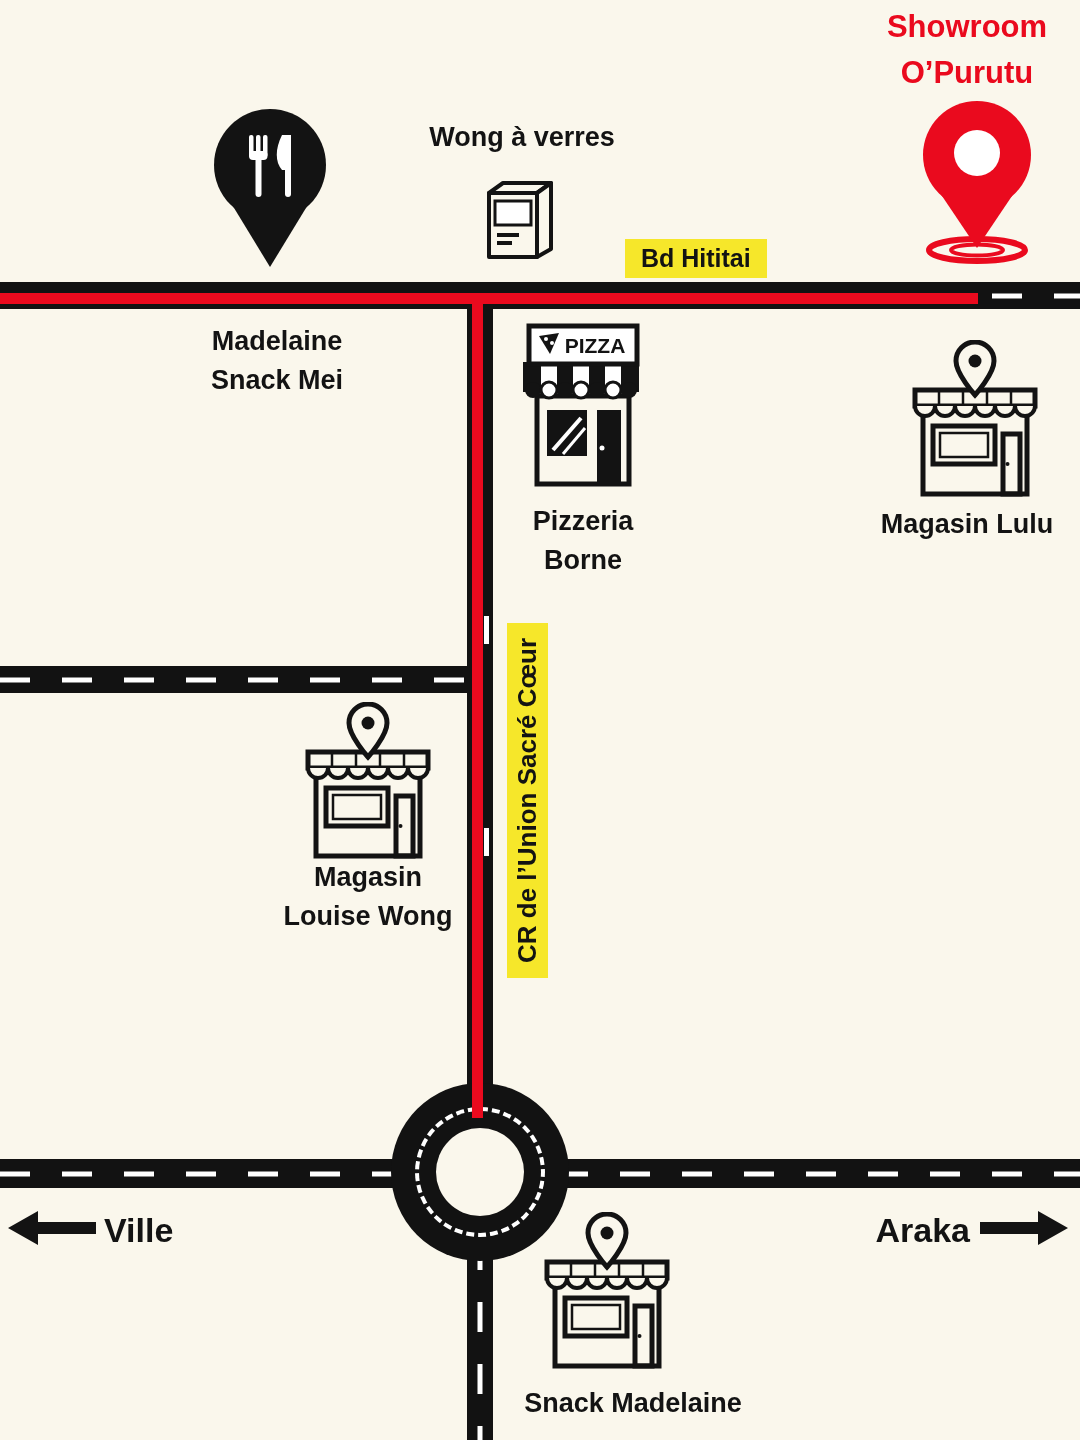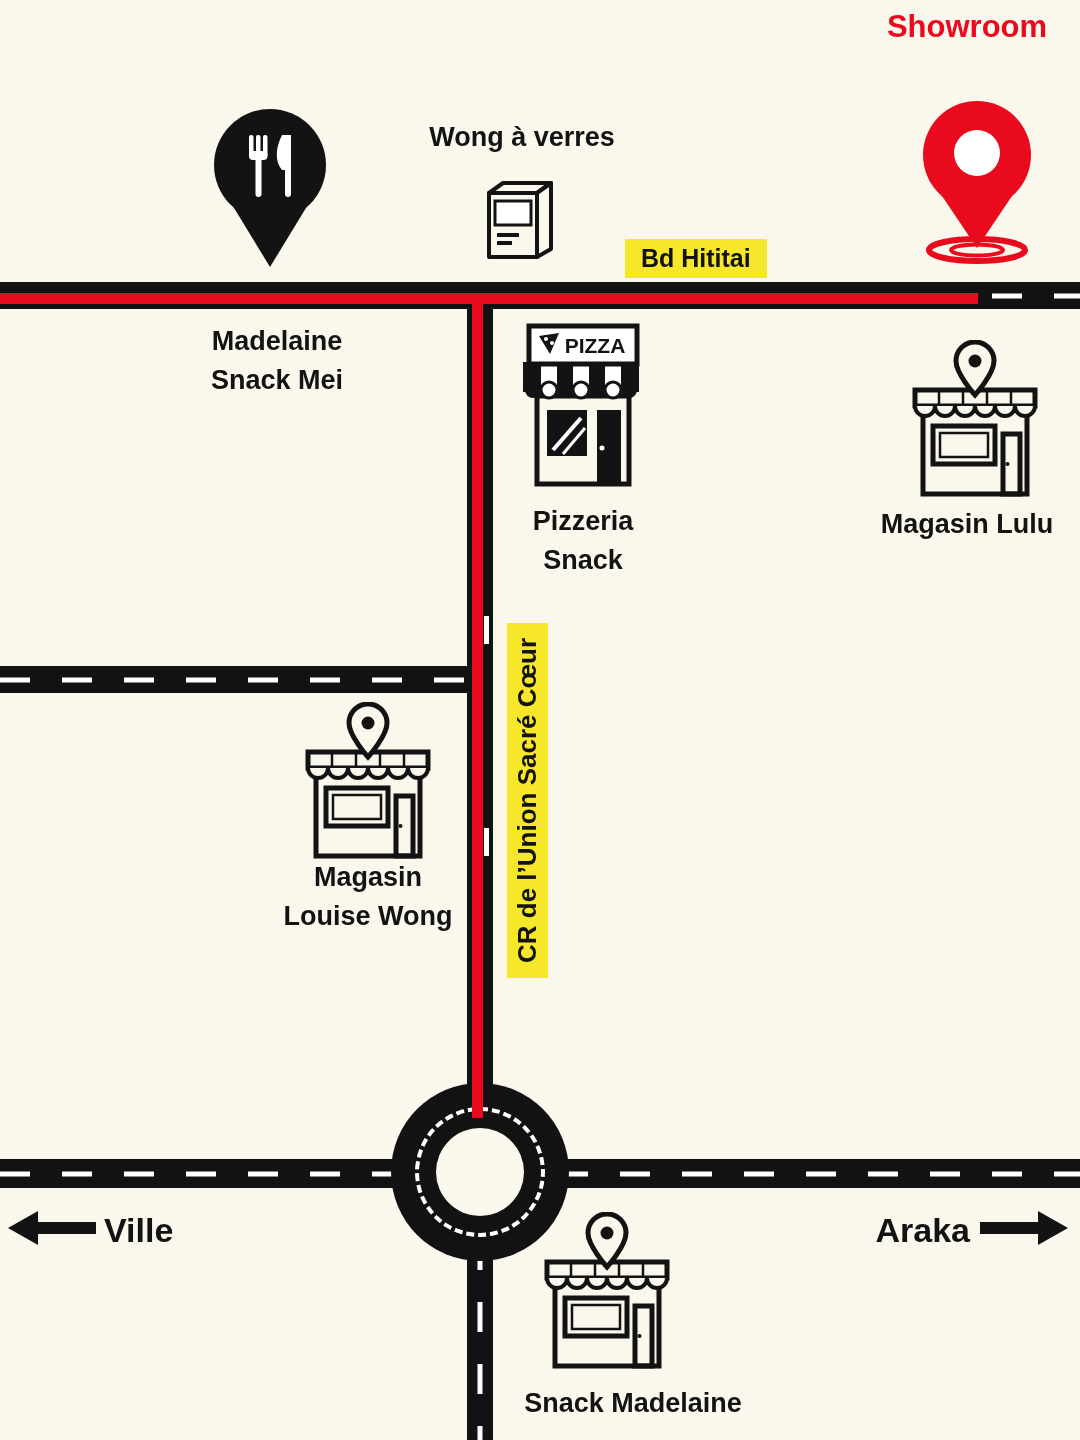--- a/index.html
+++ b/index.html
@@ -154,37 +154,38 @@
     </svg>
   <svg class="icon" style="left:298px; top:702px;" width="140" height="160">
       <use href="#shop"></use>
     </svg>
   <svg class="icon" style="left:537px; top:1212px;" width="140" height="160">
       <use href="#shop"></use>
     </svg>
 
   <div class="title">
     <div>Showroom</div>
+    <div>O’Purutu</div>
   </div>
 
   <div class="hl-label" style="left:625px; top:239px;">Bd Hititai</div>
   <div class="cr-strip">
     <span>CR de l’Union Sacré Cœur</span>
   </div>
 
   <div class="label" style="left:397px; top:118px; width:250px;">Wong à verres</div>
 
   <div class="label" style="left:157px; top:322px; width:240px;">
     <div>Madelaine</div>
     <div>Snack Mei</div>
   </div>
 
   <div class="label" style="left:483px; top:502px; width:200px;">
     <div>Pizzeria</div>
-    <div>Snack</div>
+    <div>Borne</div>
   </div>
 
   <div class="label" style="left:842px; top:505px; width:250px;">Magasin Lulu</div>
 
   <div class="label" style="left:238px; top:858px; width:260px;">
     <div>Magasin</div>
     <div>Louise Wong</div>
   </div>
 
   <div class="label" style="left:483px; top:1384px; width:300px;">Snack Madelaine</div>

